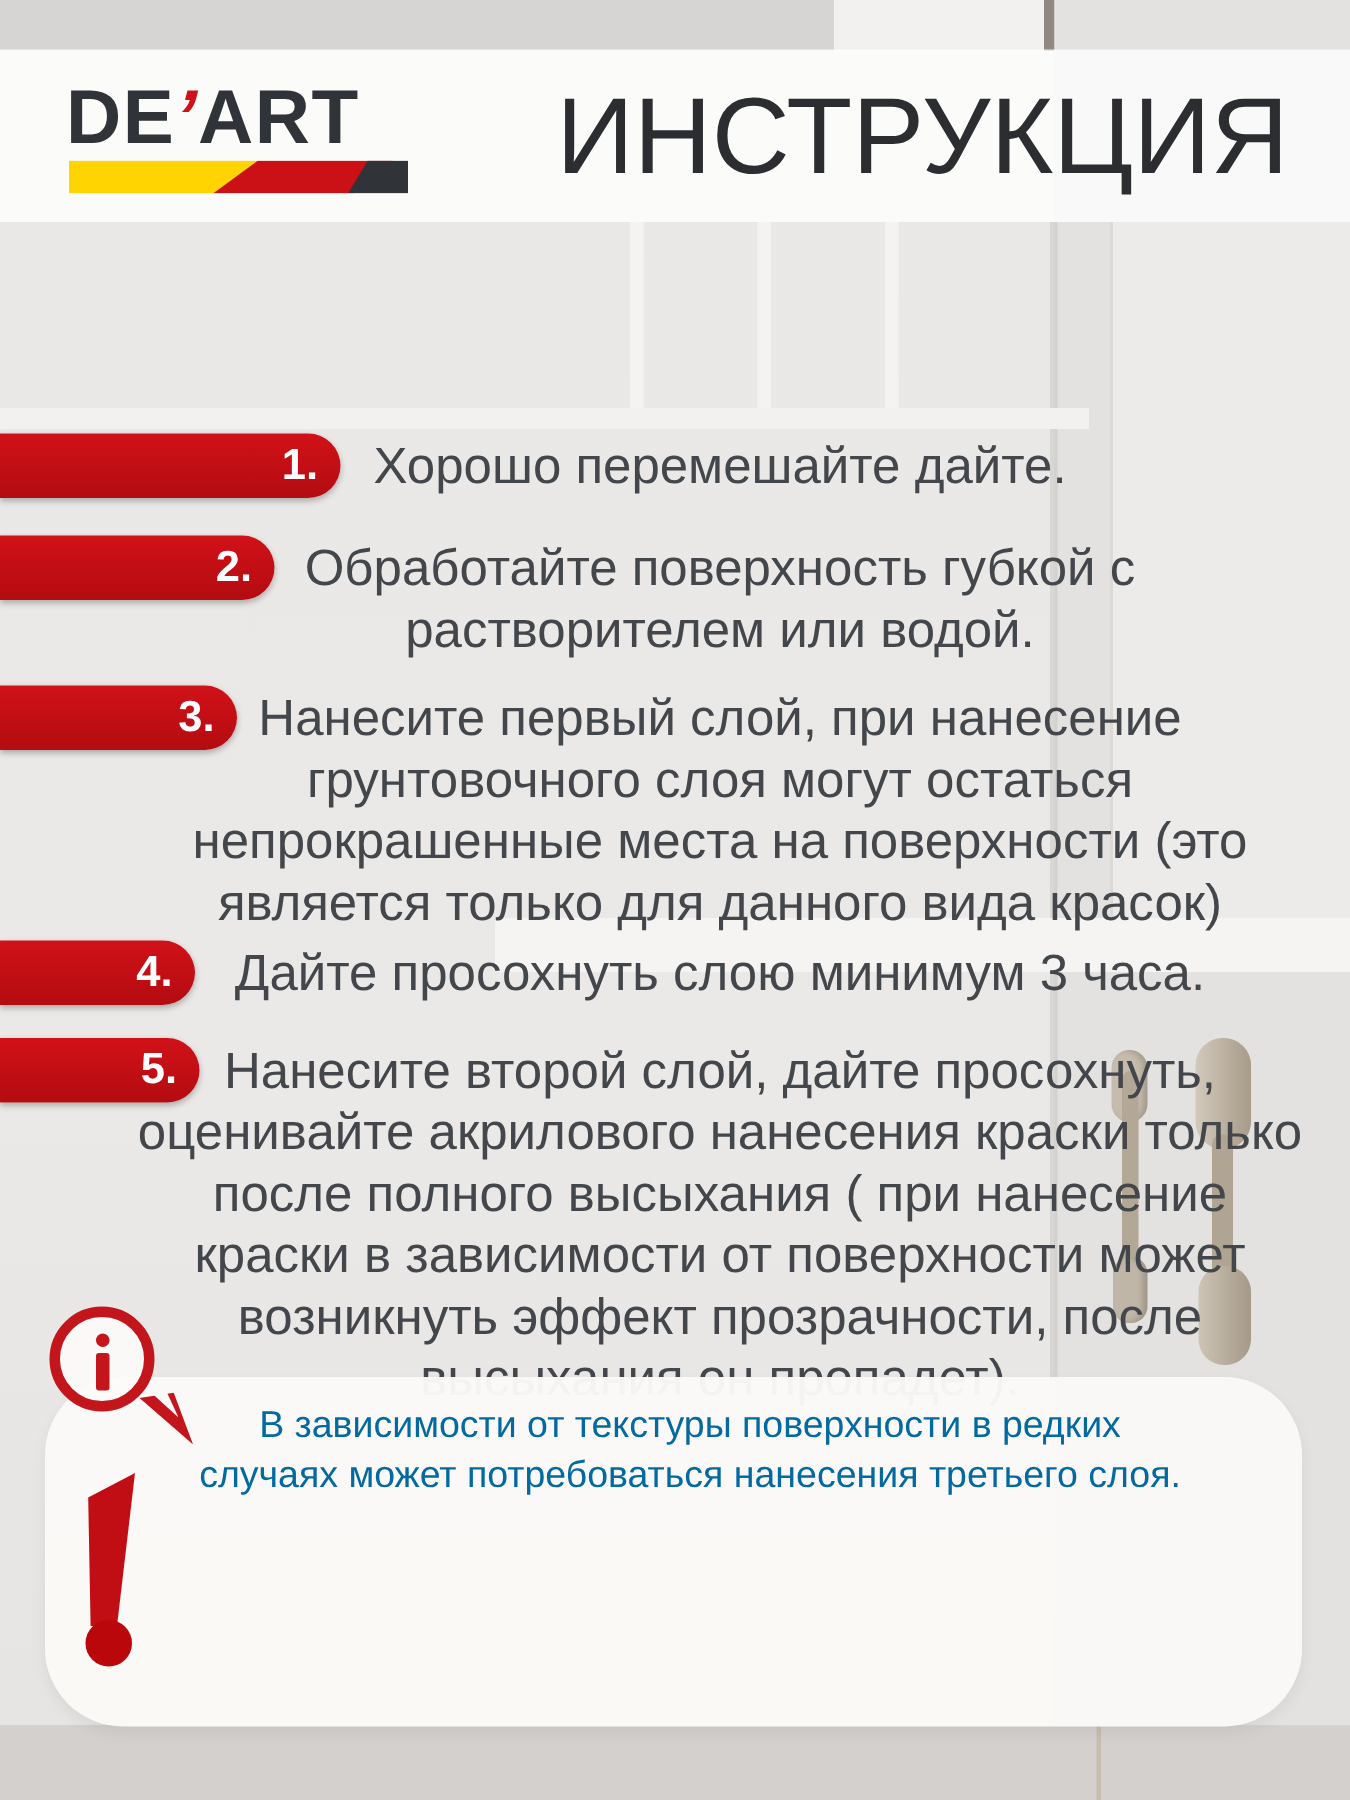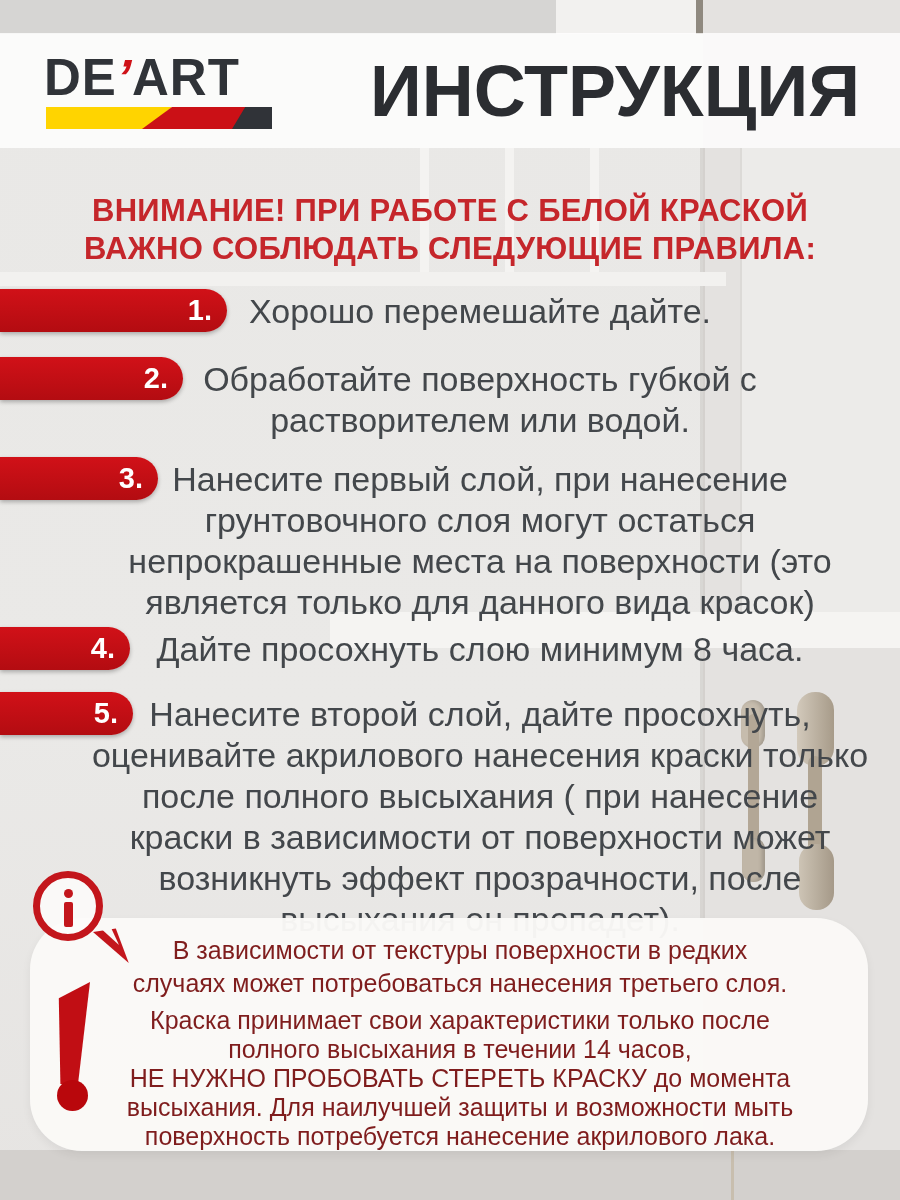--- a/index.html
+++ b/index.html
@@ -33,21 +33,21 @@
   
   .header-band{position:absolute;z-index:2;left:0;top:33px;width:900px;height:115px;background:rgba(255,255,255,.8);}
   .logo{position:absolute;z-index:3;left:44px;top:48px;width:230px;height:84px;}
   .logo-text{position:absolute;left:0;top:0;font-size:51px;font-weight:bold;letter-spacing:1px;color:#303338;white-space:nowrap;}
   .logo-apos{color:#cf1218;display:inline-block;transform:skewX(-14deg);}
   .logo-stripe{position:absolute;left:2px;top:59px;width:226px;height:22px;}
   .stripe-seg{position:absolute;top:0;height:22px;}
   .stripe-yellow{left:0;width:126px;background:#ffd400;clip-path:polygon(0 0,100% 0,79% 100%,0 100%);}
   .stripe-red{left:96px;width:120px;background:#cb1016;clip-path:polygon(25% 0,100% 0,78% 100%,0 100%);}
   .stripe-black{left:186px;width:40px;background:#303338;clip-path:polygon(33% 0,100% 0,100% 100%,0 100%);}
-  .page-title{position:absolute;z-index:3;left:335px;top:50px;width:560px;text-align:center;font-size:72px;font-weight:bold;color:#2b2d31;letter-spacing:0px;}
+  .page-title{position:absolute;z-index:3;left:335px;top:50px;width:560px;text-align:center;font-size:72px;font-weight:normal;color:#2b2d31;letter-spacing:0px;}
   
   .warning{position:absolute;z-index:3;left:0;top:192px;width:900px;text-align:center;
     font-size:31px;font-weight:bold;color:#c5262b;line-height:38px;white-space:pre-line;letter-spacing:.3px;}
   
   .step{position:absolute;z-index:3;left:0;width:900px;height:0;}
   .badge{position:absolute;left:0;top:0;height:43px;border-radius:0 22px 22px 0;
     background:linear-gradient(180deg,#d11118,#b30c11);
     color:#fff;font-size:29px;font-weight:bold;line-height:42px;text-align:right;padding-right:15px;
     box-shadow:0 2px 4px rgba(0,0,0,.28);}
   .step-text{position:absolute;left:90px;top:2px;width:780px;text-align:center;
@@ -64,21 +64,21 @@
   .info-tail{position:absolute;z-index:4;left:93px;top:927px;width:38px;height:36px;background:#c3161c;
     clip-path:polygon(0 14%,94% 100%,60% 4%);}
   .info-tail-in{position:absolute;z-index:5;left:97px;top:925px;width:22px;height:20px;background:#faf9f7;
     clip-path:polygon(0 0,100% 100%,58% 0);}
   .excl-bar{position:absolute;z-index:4;left:50px;top:982px;width:40px;height:102px;background:#c10e14;
     clip-path:polygon(22% 16%,100% 0,70% 100%,26% 100%);}
   .excl-dot{position:absolute;z-index:4;left:57px;top:1080px;width:31px;height:31px;border-radius:50%;background:#b9070c;}
   
   .card{position:absolute;z-index:3;left:30px;top:918px;width:838px;height:233px;border-radius:52px;
     background:rgba(250,249,247,.97);box-shadow:0 4px 10px rgba(0,0,0,.06);}
-  .note{position:absolute;left:60px;width:740px;text-align:center;color:#7f1d1d;white-space:pre-line;}
+  .note{position:absolute;left:60px;width:740px;text-align:center;color:#0369a1;white-space:pre-line;}
   .note1{top:16px;font-size:25px;line-height:33px;}
   .note2{top:88px;font-size:25px;line-height:29px;}
 </style>
 </head>
 <body>
 
 <div class="stage">
 
   <div class="bg bg-topstrip"></div>
   <div class="bg bg-topstrip-light"></div>
@@ -104,61 +104,54 @@
   <div class="logo">
     <div class="logo-text"><span>DE</span><span class="logo-apos">’</span><span>ART</span></div>
     <div class="logo-stripe">
       <div class="stripe-seg stripe-yellow"></div>
       <div class="stripe-seg stripe-red"></div>
       <div class="stripe-seg stripe-black"></div>
     </div>
   </div>
   <div class="page-title">ИНСТРУКЦИЯ</div>
 
-  <div class="warning">ВНИМАНИЕ! ПРИ РАБОТЕ С БЕЛОЙ КРАСКОЙ
-ВАЖНО СОБЛЮДАТЬ СЛЕДУЮЩИЕ ПРАВИЛА:</div>
 
   <div class="step s1">
     <div class="badge">1.</div>
     <div class="step-text">Хорошо перемешайте дайте.</div>
   </div>
   <div class="step s2">
     <div class="badge">2.</div>
     <div class="step-text">Обработайте поверхность губкой с
 растворителем или водой.</div>
   </div>
   <div class="step s3">
     <div class="badge">3.</div>
     <div class="step-text">Нанесите первый слой, при нанесение
 грунтовочного слоя могут остаться
 непрокрашенные места на поверхности (это
 является только для данного вида красок)</div>
   </div>
   <div class="step s4">
     <div class="badge">4.</div>
-    <div class="step-text">Дайте просохнуть слою минимум 8 часа.</div>
+    <div class="step-text">Дайте просохнуть слою минимум 3 часа.</div>
   </div>
   <div class="step s5">
     <div class="badge">5.</div>
     <div class="step-text">Нанесите второй слой, дайте просохнуть,
 оценивайте акрилового нанесения краски только
 после полного высыхания ( при нанесение
 краски в зависимости от поверхности может
 возникнуть эффект прозрачности, после
 высыхания он пропадет).</div>
   </div>
 
   <div class="card">
     <div class="note note1">В зависимости от текстуры поверхности в редких
 случаях может потребоваться нанесения третьего слоя.</div>
-    <div class="note note2">Краска принимает свои характеристики только после
-полного высыхания в течении 14 часов,
-НЕ НУЖНО  ПРОБОВАТЬ СТЕРЕТЬ КРАСКУ до момента
-высыхания. Для наилучшей защиты и возможности мыть
-поверхность потребуется нанесение акрилового лака.</div>
   </div>
 
   <div class="info-circle">
     <div class="info-dot"></div>
     <div class="info-bar"></div>
   </div>
   <div class="info-tail"></div>
   <div class="info-tail-in"></div>
 
   <div class="excl-bar"></div>

